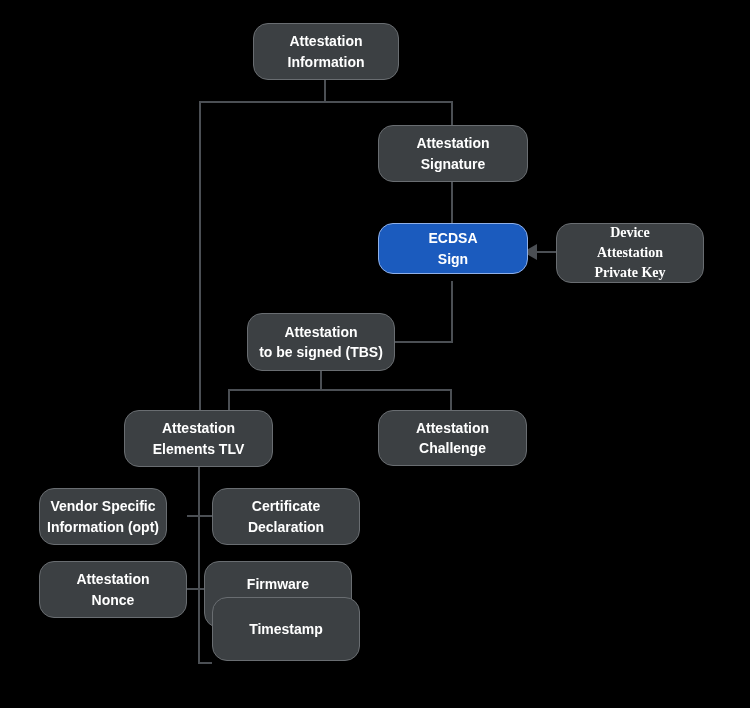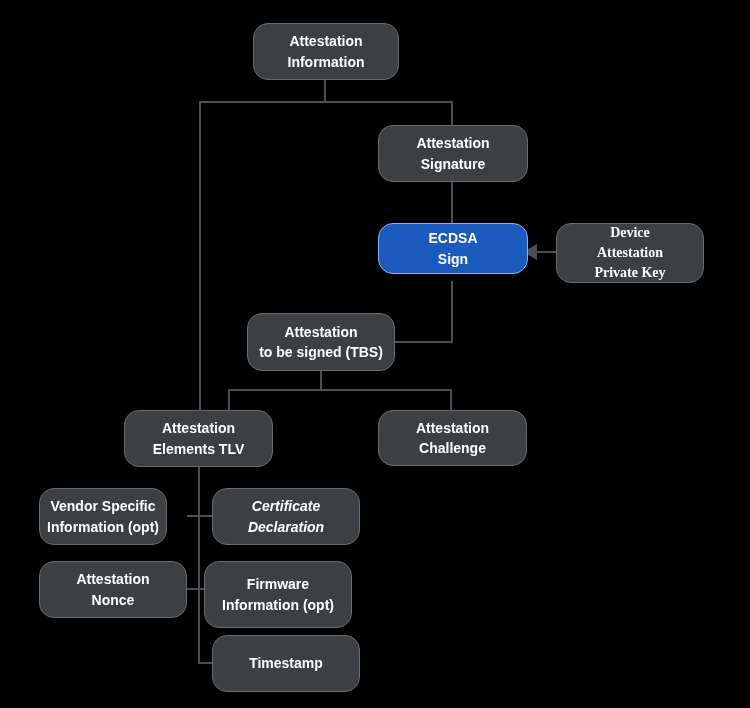--- a/index.html
+++ b/index.html
@@ -102,24 +102,24 @@
 
   <div class="node" style="left:124px; top:410px; width:149px; height:57px;">Attestation
 Elements TLV</div>
 
   <div class="node" style="left:378px; top:410px; width:149px; height:56px;">Attestation
 Challenge</div>
 
   <div class="node" style="left:39px;  top:488px; width:128px; height:57px;text-align:center;">Vendor Specific
 Information (opt)</div>
 
-  <div class="node" style="left:212px; top:488px; width:148px; height:57px;font-style:italic;">Certificate
+  <div class="node" style="left:212px; top:488px; width:148px; height:57px;">Certificate
 Declaration</div>
 
   <div class="node" style="left:39px;  top:561px; width:148px; height:57px;">Attestation
 Nonce</div>
 
   <div class="node" style="left:204px; top:561px; width:148px; height:67px;">Firmware
 Information (opt)</div>
 
-  <div class="node" style="left:212px; top:635px; width:148px; height:57px;">Timestamp</div>
+  <div class="node" style="left:212px; top:597px; width:148px; height:64px;">Timestamp</div>
 
 </div>
 
 </body></html>

